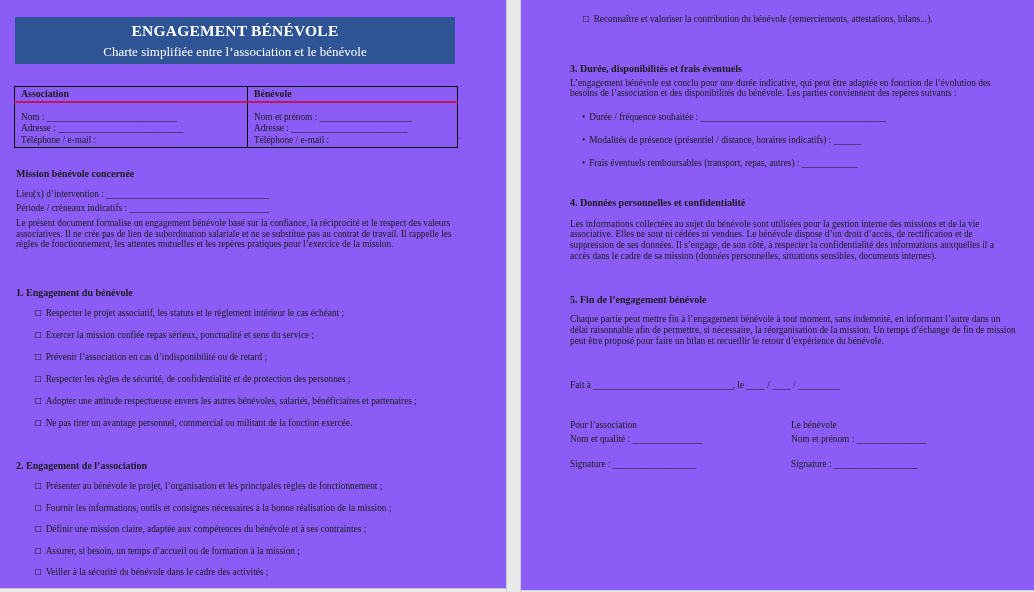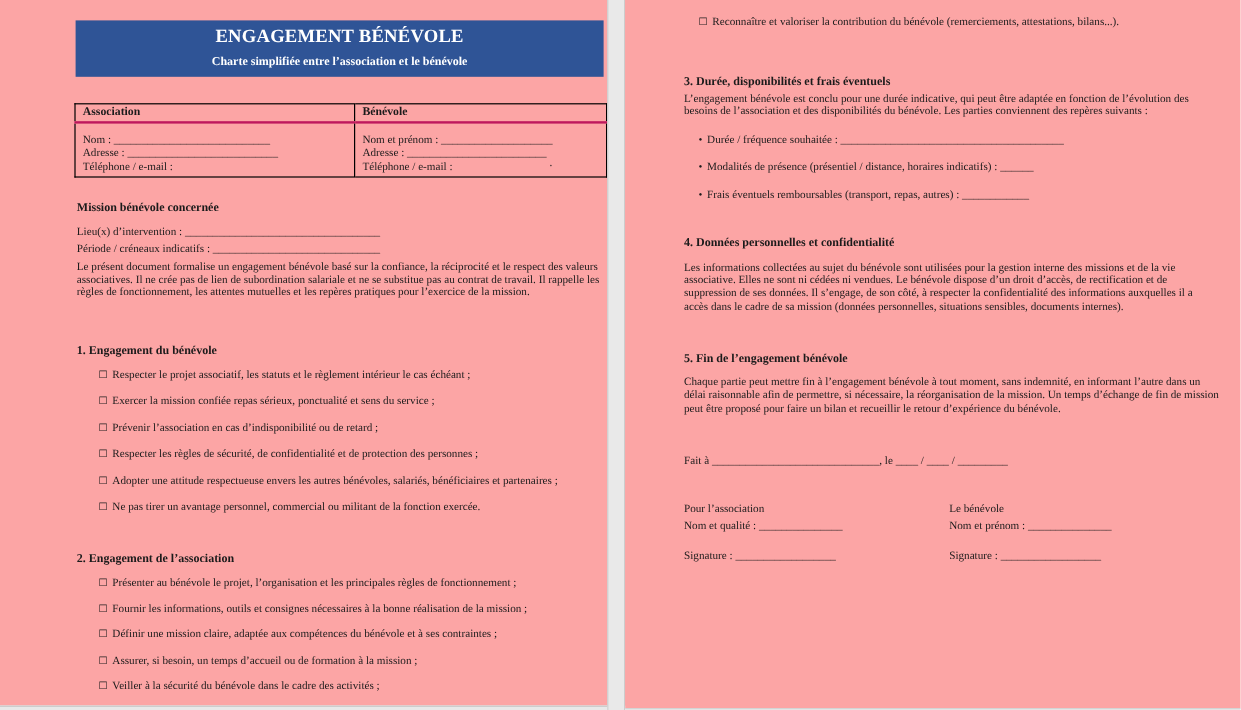--- a/index.html
+++ b/index.html
@@ -2,43 +2,43 @@
 <html><head>
 <meta charset="utf-8">
 <style>
   html,body{margin:0;padding:0;background:#ffffff;}
   .canvas{
     position:relative;width:1034px;height:592px;overflow:hidden;
     background:#ffffff;color:#1b1b1b;
     font-family:"Liberation Serif", serif;
     font-size:9.3px;line-height:11px;
   }
-  .page{position:absolute;top:0;background:#fca5a5;}
-  .page-left{left:0;width:506px;height:588px;padding-left:48px;}
+  .page{position:absolute;top:0;background:#8b5cf6;}
+  .page-left{left:0;width:506px;height:588px;}
   .page-right{left:521px;width:513px;height:590px;}
   .gap-band{
     position:absolute;top:0;left:506px;width:15px;height:592px;
     background:#e9e9e9;border-left:1px solid #cccccc;border-right:1px solid #cccccc;
     box-sizing:border-box;
   }
   .bottom-strip-left{
     position:absolute;left:0;top:588px;width:506px;height:4px;
     background:#e9e9e9;border-top:1px solid #c6c6c6;box-sizing:border-box;
   }
   .bottom-strip-right{
     position:absolute;left:521px;top:590px;width:513px;height:2px;
     background:#e9e9e9;border-top:1px solid #d4d4d4;box-sizing:border-box;
   }
   
   .banner{
     margin:17px 0 0 15px;width:440px;height:47px;box-sizing:border-box;
     background:#2f5496;color:#ffffff;text-align:center;padding-top:5px;
   }
   .banner-title{font-size:15.5px;font-weight:bold;line-height:17px;letter-spacing:.2px;}
-  .banner-subtitle{font-size:10px;font-weight:bold;margin-top:7px;}
+  .banner-subtitle{font-size:13px;font-weight:normal;margin-top:7px;}
   .parties-table{
     margin:22px 0 0 14px;width:444px;border:1.5px solid #000;
     border-collapse:collapse;box-sizing:border-box;table-layout:fixed;
   }
   .parties-table td{vertical-align:top;padding:0;}
   .parties-table .hdr{
     font-weight:bold;font-size:9.8px;padding:1px 6px 2px 6px;
     border-bottom:2px solid #be185d;
   }
   .parties-table .col-l{border-right:1px solid #000;width:220px;}

